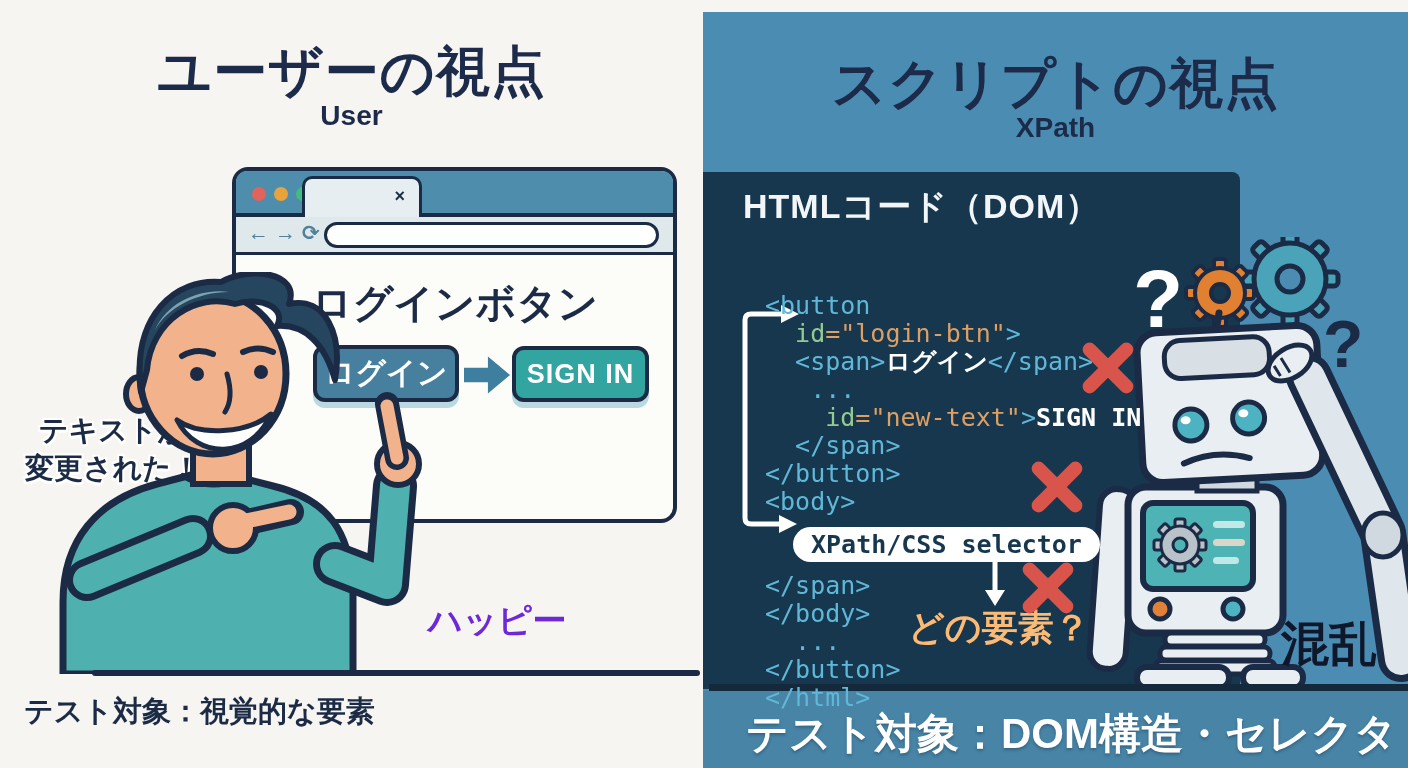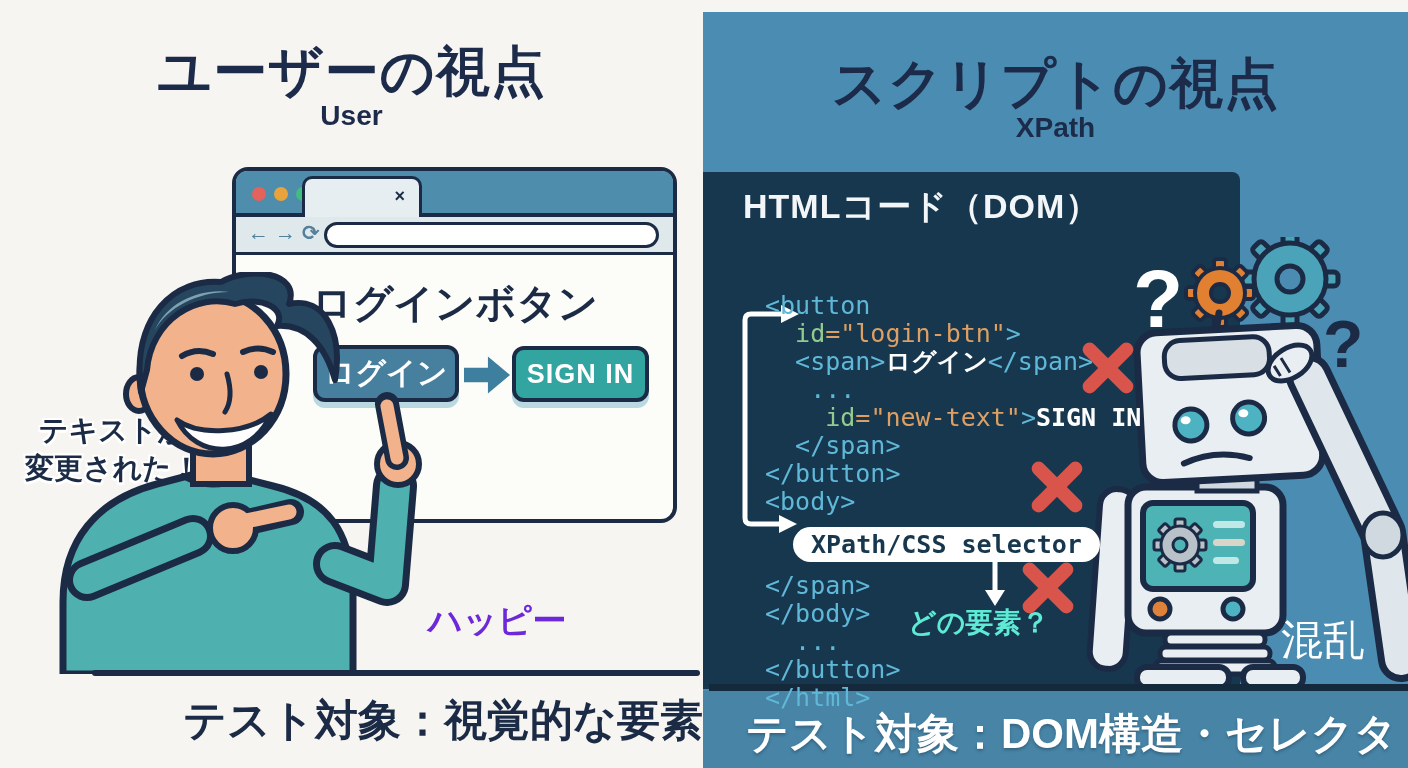--- a/index.html
+++ b/index.html
@@ -45,22 +45,22 @@
   .change-arrow { position:absolute; left:464px; top:355px; width:46px; height:40px; background:#3e7fa0;
                   clip-path:polygon(0 32%,52% 32%,52% 4%,100% 50%,52% 96%,52% 68%,0 68%); }
 
   .speech { position:absolute; left:8px; top:412px; width:210px; text-align:center;
             font-size:29px; font-weight:800; color:#1c2b45; line-height:1.3;
             text-shadow:-2px -2px 0 #fff,2px -2px 0 #fff,-2px 2px 0 #fff,2px 2px 0 #fff,0 3px 0 #fff; }
   .happy { position:absolute; left:392px; top:598px; font-size:34px; font-weight:800; color:#6d28d9;margin-left:36px; }
 
   .ground-left  { position:absolute; left:92px; top:670px; width:608px; height:6px;
                   background:#1c2b45; border-radius:3px; }
-  .footer-left  { position:absolute; top:692px; left:0; width:100%; text-align:right;
-                  font-size:43px; font-weight:800; color:#1c2b45;padding-left:24px; }
+  .footer-left  { position:absolute; top:692px; left:0; width:100%; text-align:left;
+                  font-size:29px; font-weight:800; color:#1c2b45;padding-left:24px; }
 
   .man-svg { position:absolute; left:35px; top:272px; width:430px; height:402px; }
 
   
   .code-panel { position:absolute; left:0px; top:160px; width:537px; height:517px;
                 background:#16374e; border-radius:0 8px 0 0; }
   .panel-title { position:absolute; top:12px; left:40px; width:100%; text-align:left;
                  font-size:34px; font-weight:700; color:#f3f6f8; letter-spacing:1px; }
   .code-block { position:absolute; left:62px; top:72px; z-index:2;
                 font-family:"DejaVu Sans Mono","Liberation Mono",monospace;
@@ -68,34 +68,34 @@
   .code-line { white-space:pre; height:28px; line-height:28px; }
   .seg-tag  { color:#5fb8d8; }
   .seg-attr { color:#93cb8f; }
   .seg-val  { color:#dd9f63; }
   .seg-text { color:#ffffff; font-weight:700; }
   .pill-row { height:56px; display:flex; align-items:center; }
   .selector-pill { display:inline-block; margin-left:28px; padding:3px 18px; background:#ffffff;
                    border-radius:19px; color:#16374e; font-weight:800; font-size:25px;
                    font-family:"DejaVu Sans Mono","Liberation Mono",monospace; }
   .panel-overlay { position:absolute; left:0; top:0; width:537px; height:517px; z-index:1; pointer-events:none; }
-  .which-element { position:absolute; left:205px; top:432px; z-index:3; font-size:28px;
-                   font-weight:800; color:#5eead4; }
+  .which-element { position:absolute; left:205px; top:432px; z-index:3; font-size:36px;
+                   font-weight:800; color:#fdba74; }
 
   .xmark { position:absolute; width:56px; height:56px; z-index:4; }
   .xmark::before, .xmark::after { content:""; position:absolute; left:50%; top:50%;
       width:66px; height:14px; background:#d9544b; border-radius:7px; }
   .xmark::before { transform:translate(-50%,-50%) rotate(45deg); }
   .xmark::after  { transform:translate(-50%,-50%) rotate(-45deg); }
   .x1 { left:377px; top:168px; }
   .x2 { left:326px; top:287px; }
   .x3 { left:317px; top:388px; }
 
   .robot-svg { position:absolute; left:382px; top:225px; width:323px; height:452px; }
-  .confusion { position:absolute; left:578px; top:600px; font-size:42px; font-weight:400; color:#ffffff; }
+  .confusion { position:absolute; left:578px; top:600px; font-size:48px; font-weight:700; color:#0f172a; }
   .ground-right { position:absolute; left:6px; top:672px; width:699px; height:7px; background:#15293d; }
   .footer-strip { position:absolute; left:0; top:679px; width:705px; height:89px; background:#4784a6; }
   .footer-right { position:absolute; top:694px; left:0; width:100%; text-align:center; z-index:2;
                   font-size:42px; font-weight:800; color:#ffffff;
                   text-shadow:0 2px 3px rgba(20,40,60,.35);padding-left:32px; }
 </style>
 </head>
 <body>
 
 <div id="stage">

